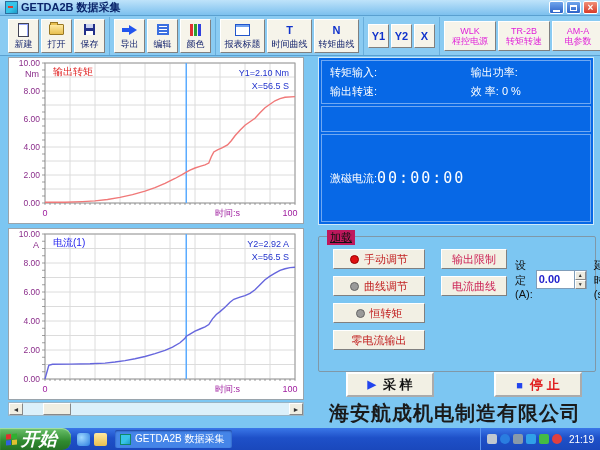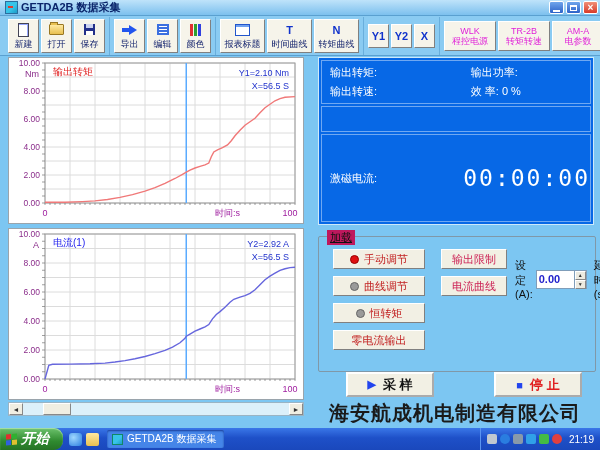--- a/index.html
+++ b/index.html
@@ -71,22 +71,22 @@
     background:#0768E6;border:1px solid #CDE9FA;box-sizing:border-box;
     display:flex;flex-direction:column;padding:2px;gap:2px;color:#fff;}
   .bbox{border:1px solid #6FA8F2;box-sizing:border-box;}
   .meas{flex:0 0 62px;display:grid;grid-template-columns:1fr 1fr 1fr;align-content:space-evenly;padding-left:8px;}
   .meas span{font-size:11px;}
   .outs{flex:0 0 44px;display:grid;grid-template-columns:1.18fr 1fr;align-content:space-evenly;padding-left:8px;font-size:11px;}
   .outs .pair span{display:inline;}
   .bempty{flex:0 0 26px;}
   .timerbox{flex:1;display:flex;align-items:center;padding-left:8px;}
   .timerbox .tlabel{font-size:11px;}
-  .timerbox .timer{flex:1;text-align:right;font-family:"DejaVu Sans Mono",monospace;
-    font-size:23px;letter-spacing:2px;}
+  .timerbox .timer{flex:1;text-align:left;font-family:"DejaVu Sans Mono",monospace;
+    font-size:15px;letter-spacing:2px;}
 
   
   .loadgroup{position:absolute;left:318px;top:236px;width:276px;height:134px;
     border:1px solid #8098A8;border-radius:2px;}
   .loadgroup .legend{position:absolute;top:-7px;left:8px;background:#be185d;padding:0 3px;font-size:11px;color:#111;text-decoration:underline;}
   .modecol{position:absolute;left:14px;top:12px;display:flex;flex-direction:column;gap:7px;}
   .modebtn{width:92px;height:20px;background:#F2F0E4;border:1px solid;border-color:#fff #808080 #808080 #fff;
     display:flex;align-items:center;justify-content:center;gap:5px;font-size:11px;color:#C22222;box-sizing:border-box;}
   .dot{width:7px;height:7px;border-radius:50%;background:#9A9A9A;border:1px solid #666;}
   .dot.on{background:#E01010;border-color:#900;}
@@ -121,21 +121,21 @@
     background:linear-gradient(#3A77E8,#1E50C8 45%,#1A48BC);display:flex;align-items:center;}
   .startbtn{height:22px;padding:0 14px 0 6px;border-radius:0 9px 9px 0;
     background:linear-gradient(#6CC26C,#2F8A2F 60%,#257225);display:flex;align-items:center;gap:4px;
     box-shadow:inset 0 1px 1px #A8E0A8;}
   .startbtn .flag{display:grid;grid-template-columns:5px 5px;grid-template-rows:5px 5px;gap:1px;transform:skewY(-5deg);}
   .startbtn .flag i{display:block;}
   .startbtn .flag i:nth-child(1){background:#E03030;}
   .startbtn .flag i:nth-child(2){background:#30B030;}
   .startbtn .flag i:nth-child(3){background:#3060E0;}
   .startbtn .flag i:nth-child(4){background:#E0C030;}
-  .startbtn span{color:#fff;font-weight:bold;font-style:italic;font-size:14px;}
+  .startbtn span{color:#fff;font-weight:bold;font-style:italic;font-size:18px;}
   .quick{display:flex;gap:4px;margin:0 6px;align-items:center;}
   .qicon{width:13px;height:13px;border-radius:3px;}
   .qicon.ie{background:radial-gradient(circle at 35% 35%,#9FD8FF,#2A7DE0);}
   .qicon.fold{background:linear-gradient(#FFE9A0,#E8C050);border-radius:2px;}
   .taskitem{height:18px;margin-left:2px;padding:0 8px 0 5px;background:#4585E8;border-radius:2px;
     box-shadow:inset 0 1px 2px #1A3E9A;display:flex;align-items:center;gap:4px;color:#fff;font-size:10px;}
   .taskitem .mini{width:9px;height:9px;background:linear-gradient(135deg,#37C4E8 55%,#1E9AC8);border:1px solid #186;}
   .tray{margin-left:auto;display:flex;align-items:center;gap:3px;padding:0 6px;height:22px;border-left:1px solid #5B94F0;}
   .tray .time{color:#fff;font-size:10px;margin-left:4px;}
   .ticon{width:10px;height:10px;border-radius:2px;}
@@ -483,21 +483,21 @@
   </div>
 
   <div class="hscroll">
     <div class="sbtn">◄</div>
     <div class="sthumb"></div>
     <div class="sbtn right">►</div>
   </div>
 
   <div class="bluepanel">
     <div class="bbox outs">
-      <span>输出转矩:</span>
+      <span>转矩输入:</span>
       <span>输出功率:</span>
       <span>输出转速:</span>
       <span class="pair">
         <span>效    率:</span>
         <span>0 %</span>
       </span>
     </div>
     <div class="bbox bempty"></div>
     <div class="bbox timerbox">
       <span class="tlabel">激磁电流:</span>

